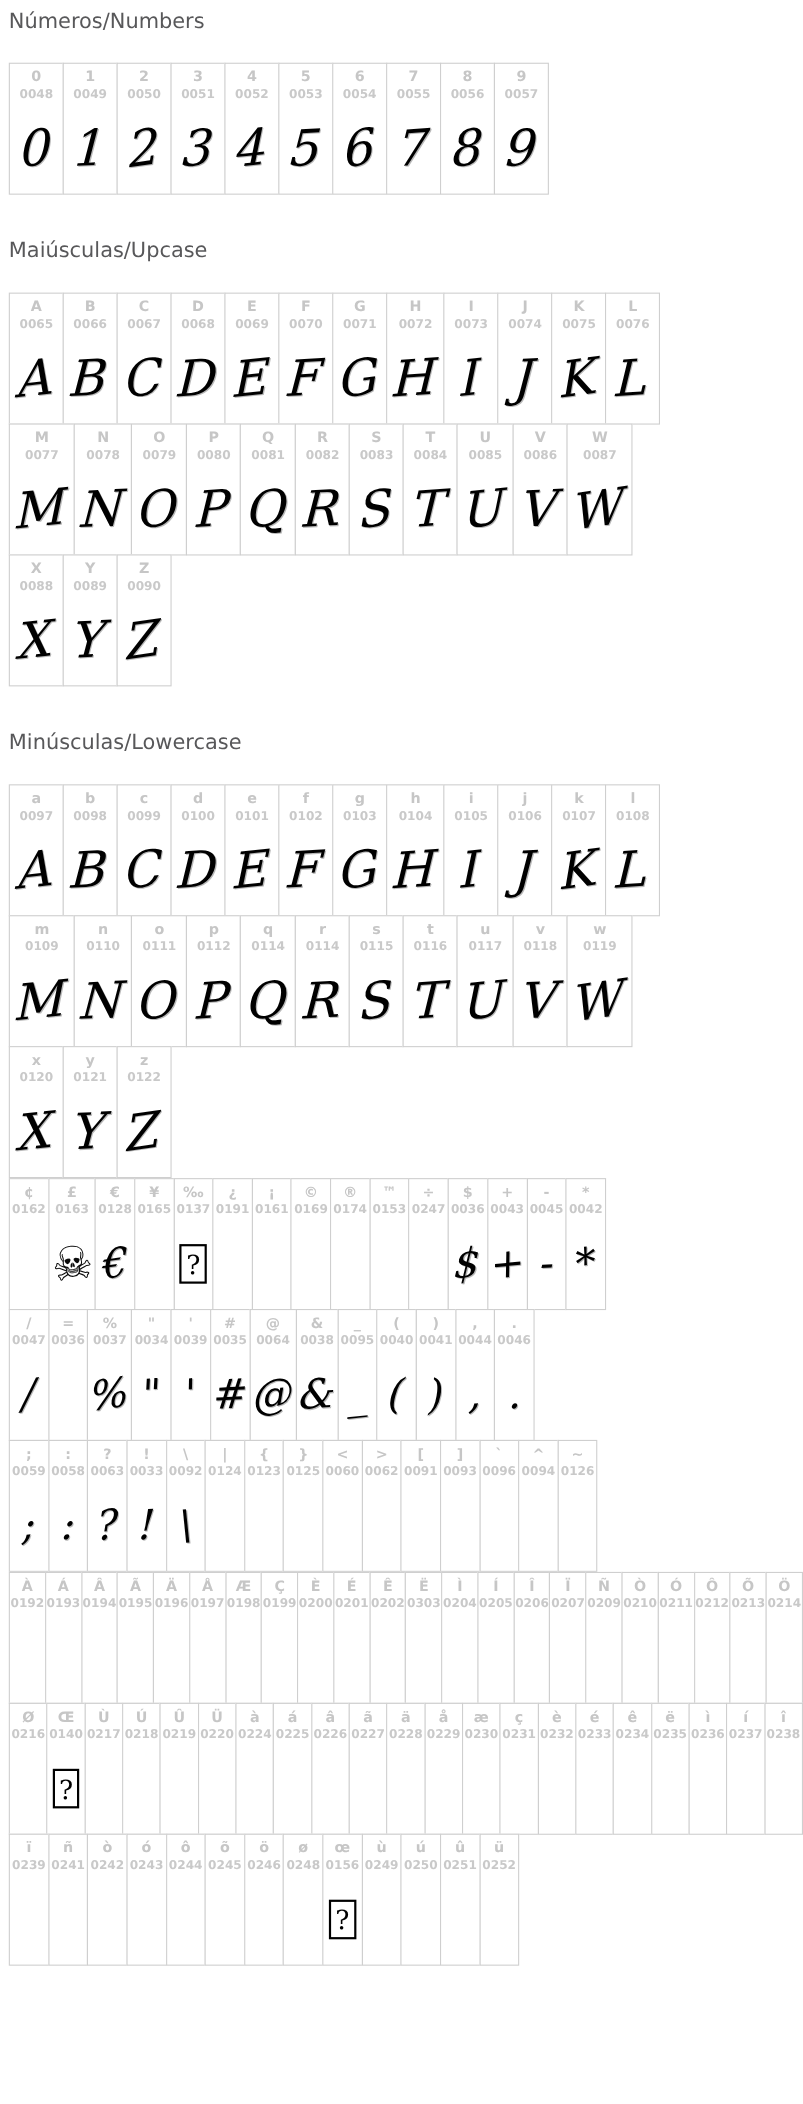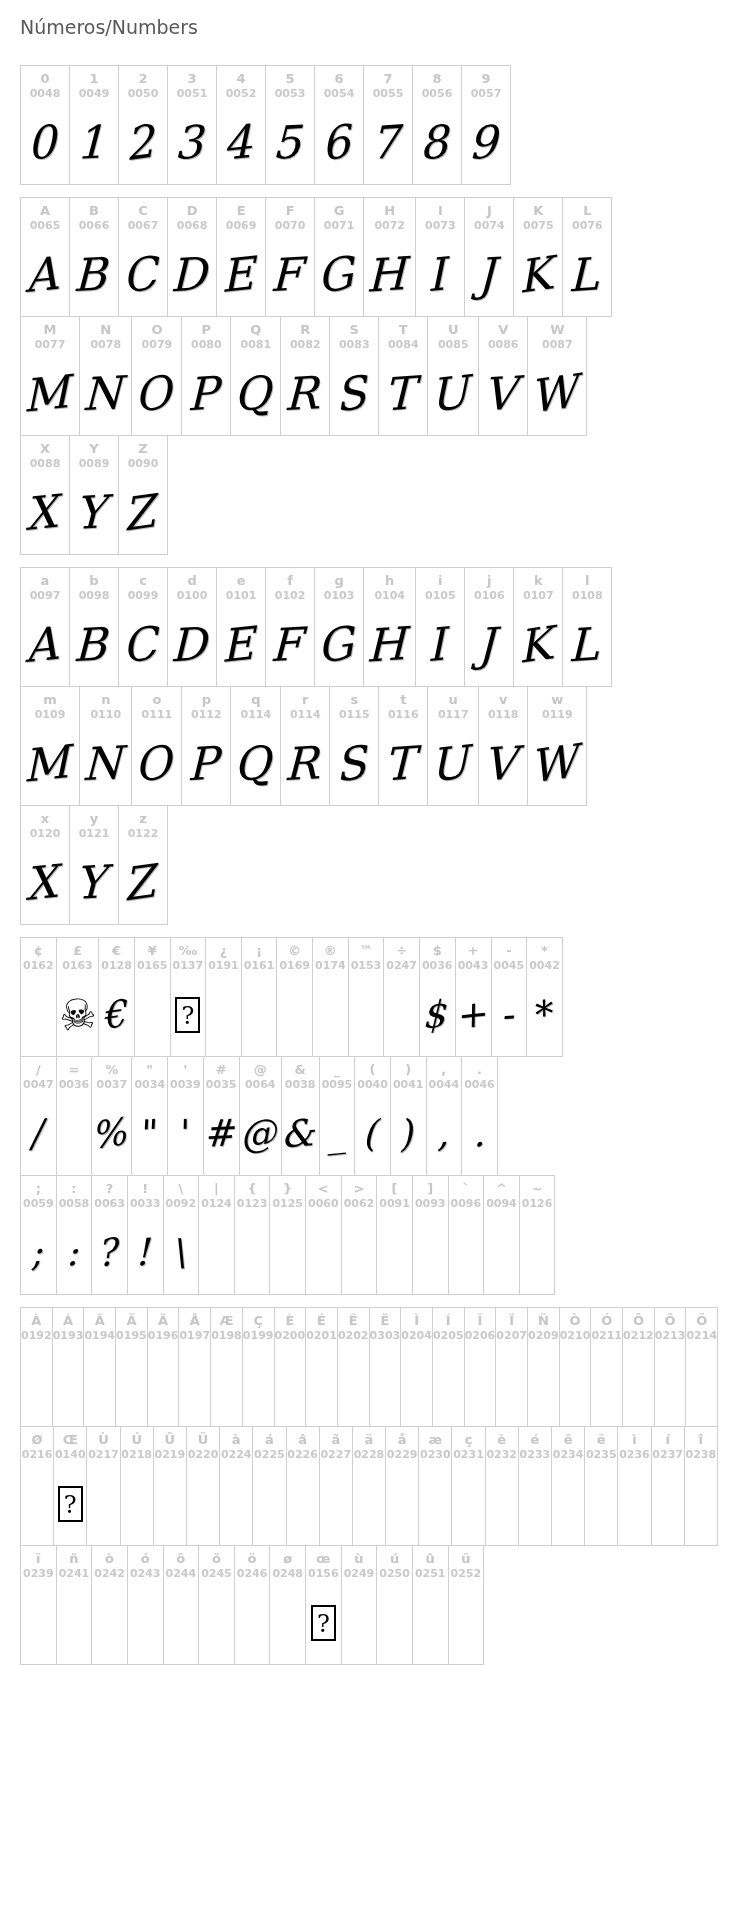--- a/index.html
+++ b/index.html
@@ -1,21 +1,21 @@
 <!DOCTYPE html>
 <html><head>
 <meta charset="utf-8">
 <style>
   html, body { margin: 0; padding: 0; background: #ffffff; }
   body {
     width: 730px; min-height: 1913px; box-sizing: border-box;
     padding: 4px 0 30px 8px;
     font-family: "Liberation Sans", sans-serif;
   }
-  .section { margin: 12px; }
+  .section { margin: 0; }
   .section-title {
     font-size: 19px; line-height: 23px; color: #58585a;
     margin: 40px 0 26px 0; font-weight: 400;
     font-family: "DejaVu Sans", "Liberation Sans", sans-serif;
   }
   .section:first-child .section-title { margin-top: 4px; }
   .char-table { display: block; }
   .cells-row { display: flex; align-items: stretch; }
   .cells-row + .cells-row { margin-top: -1px; }
   .cell {
@@ -130,20 +130,21 @@
             <span class="cell-ch">9</span>
             <span class="cell-code">0057</span>
             <div class="glyph-area">
               <span class="glyph-scratch" style="transform: rotate(-3deg) skewX(-7deg);">9</span>
             </div>
           </div>
         </div>
       </div>
     </div>
     <div class="section loose">
+      <div class="section-title">Maiúsculas/Upcase</div>
       <div class="char-table">
         <div class="cells-row">
           <div class="cell">
             <span class="cell-ch">A</span>
             <span class="cell-code">0065</span>
             <div class="glyph-area">
               <span class="glyph-scratch" style="transform: rotate(-6deg) skewX(-7deg);">A</span>
             </div>
           </div>
           <div class="cell">
@@ -322,20 +323,21 @@
             <span class="cell-ch">Z</span>
             <span class="cell-code">0090</span>
             <div class="glyph-area">
               <span class="glyph-scratch" style="transform: rotate(-8deg) skewX(-7deg);">Z</span>
             </div>
           </div>
         </div>
       </div>
     </div>
     <div class="section loose">
+      <div class="section-title">Minúsculas/Lowercase</div>
       <div class="char-table">
         <div class="cells-row">
           <div class="cell">
             <span class="cell-ch">a</span>
             <span class="cell-code">0097</span>
             <div class="glyph-area">
               <span class="glyph-scratch" style="transform: rotate(-6deg) skewX(-7deg);">A</span>
             </div>
           </div>
           <div class="cell">

